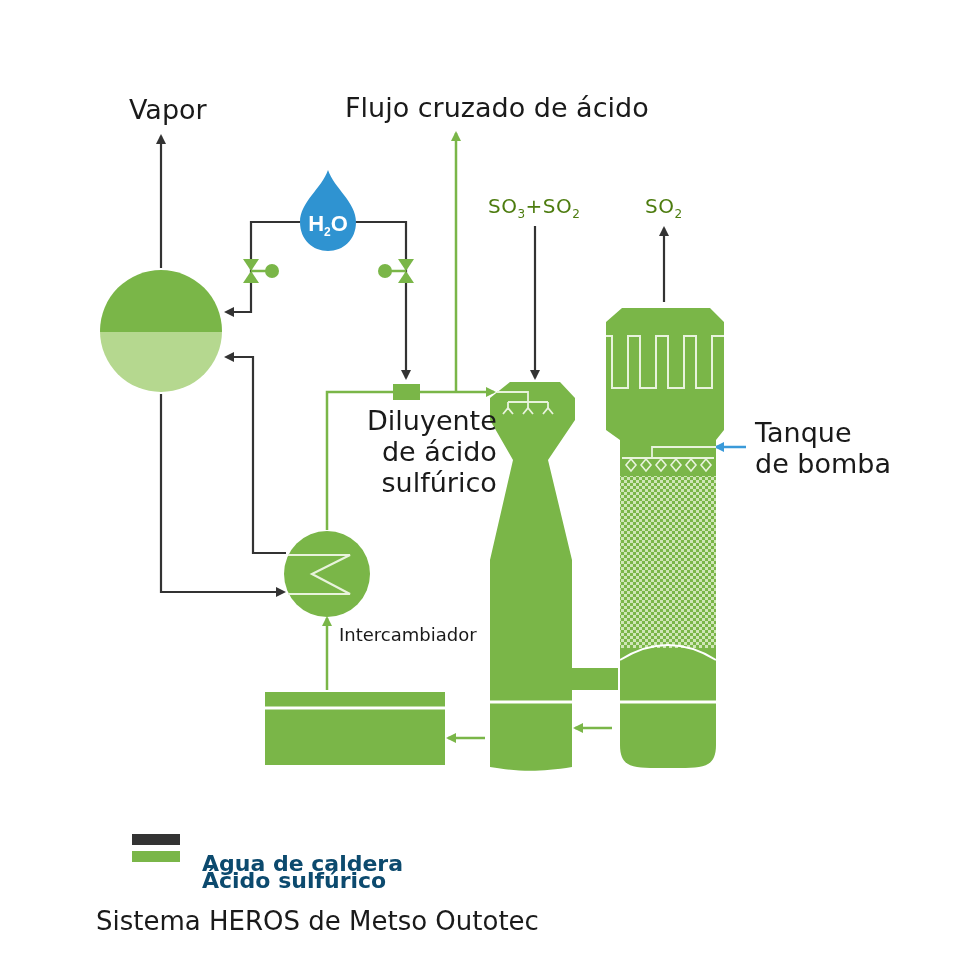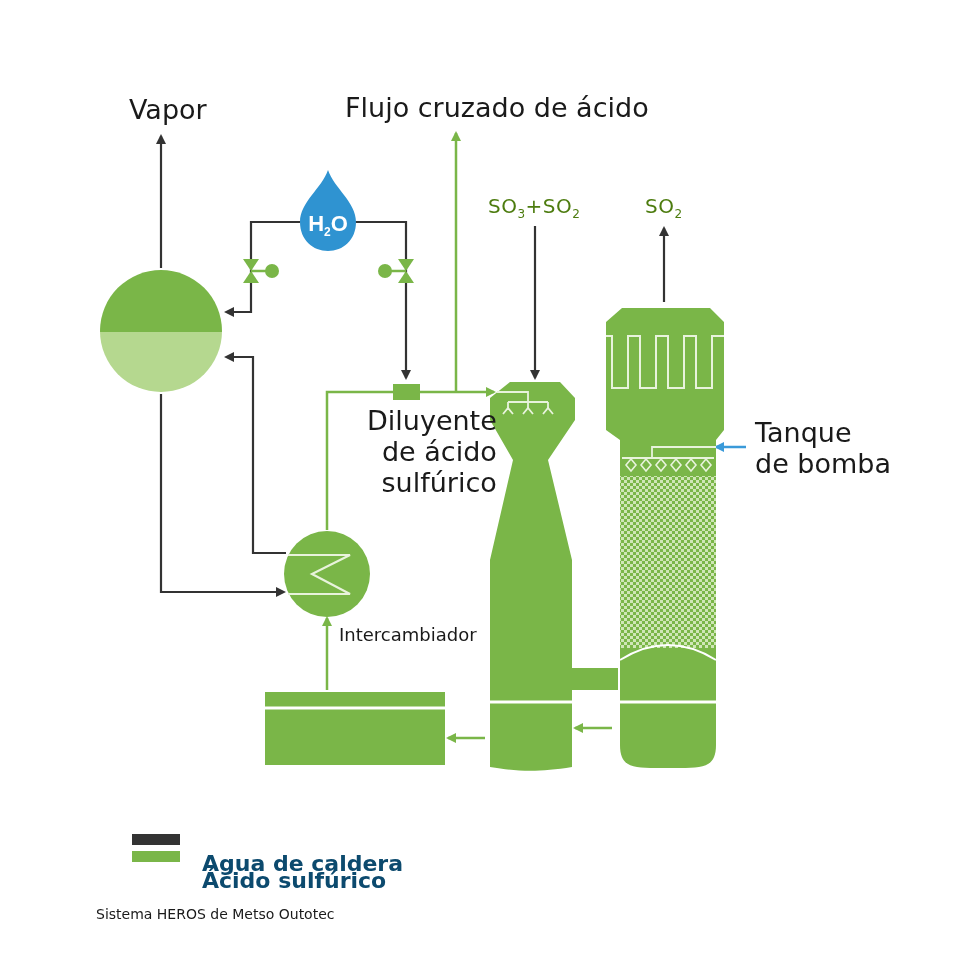--- a/index.html
+++ b/index.html
@@ -5,21 +5,21 @@
   html, body { margin: 0; padding: 0; background: #ffffff; }
   body { width: 980px; height: 971px; position: relative; overflow: hidden;
          font-family: "DejaVu Sans", "Liberation Sans", sans-serif; }
   #diagram { position: absolute; left: 0; top: 0; }
   .lbl { position: absolute; color: #1a1a1a; font-size: 27px; line-height: 31px; white-space: nowrap; }
   .chem { position: absolute; color: #4d7c0f; font-size: 20px; white-space: nowrap; letter-spacing: 0.5px; }
   .chem sub { font-size: 12px; }
   .legend-row { position: absolute; left: 132px; display: flex; align-items: center; }
   .legend-swatch { width: 48px; height: 11px; margin-right: 22px; }
   .legend-text { font-weight: bold; font-size: 22px; color: #0c4a6e; margin-top: 48px; }
-  .caption { position: absolute; left: 96px; top: 906px; font-size: 14px; color: #1a1a1a; }
+  .caption { position: absolute; left: 96px; top: 906px; font-size: 26px; color: #1a1a1a; }
 </style>
 </head>
 <body>
 
 <svg id="diagram" width="980" height="971" viewBox="0 0 980 971">
   <defs>
     <marker id="arrDark" markerWidth="10" markerHeight="10" refX="8" refY="5" orient="auto" markerUnits="userSpaceOnUse">
       <path d="M0,0 L10,5 L0,10 Z" fill="#333"></path>
     </marker>
     <marker id="arrGreen" markerWidth="10" markerHeight="10" refX="8" refY="5" orient="auto" markerUnits="userSpaceOnUse">

